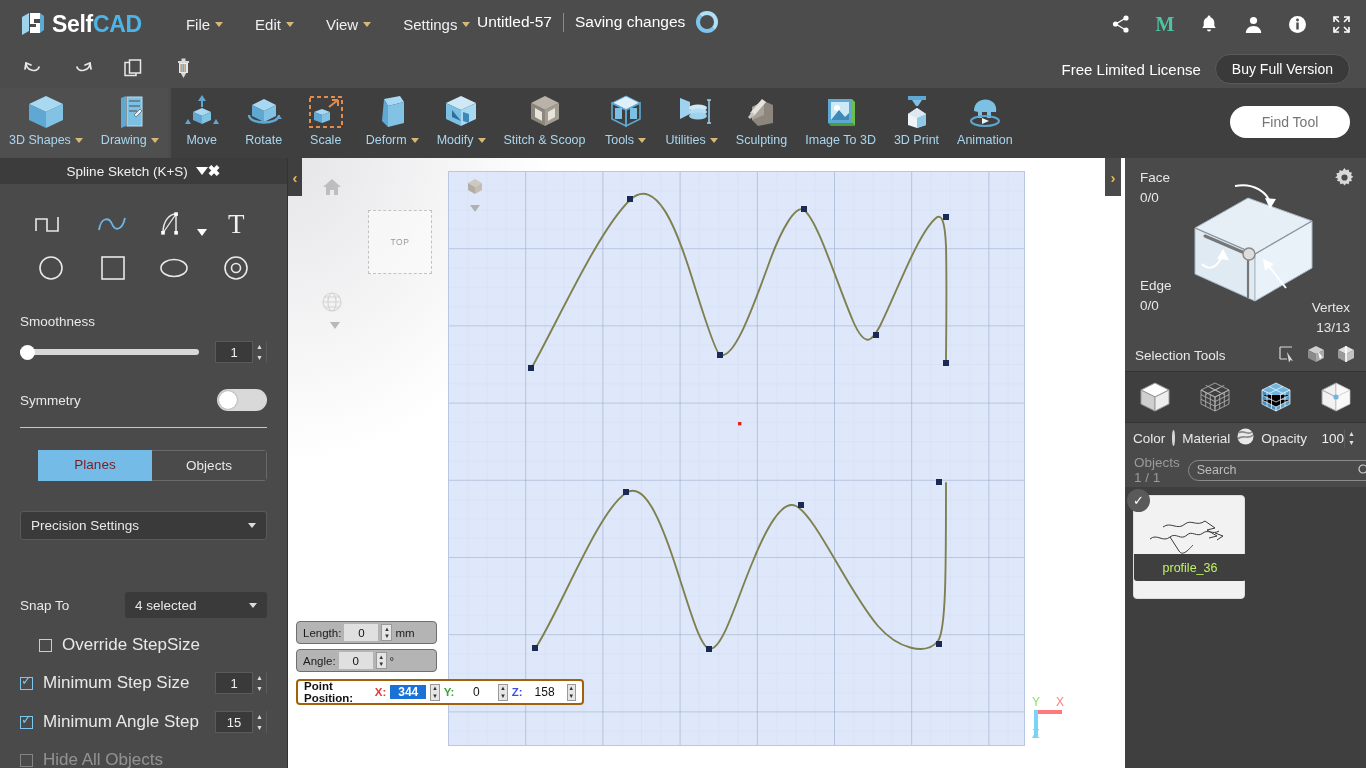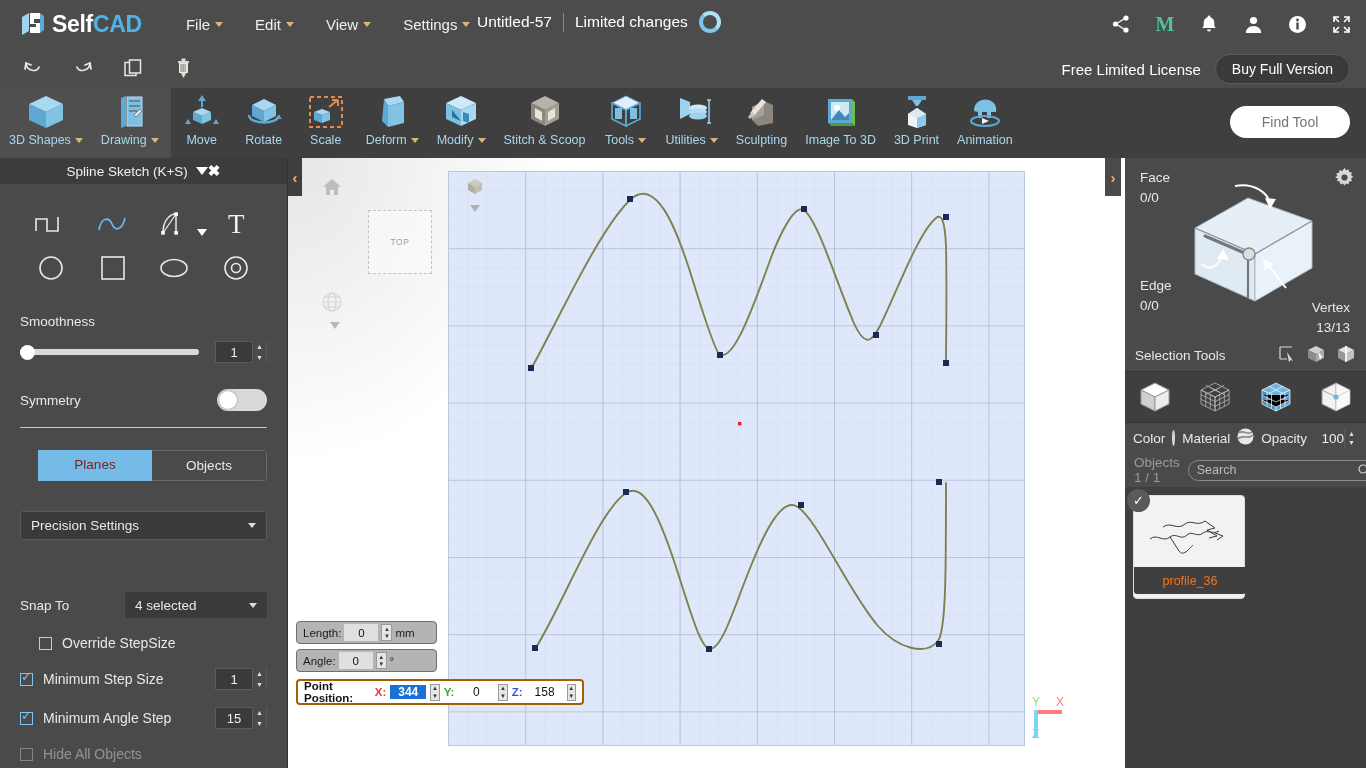--- a/index.html
+++ b/index.html
@@ -154,21 +154,21 @@
     display:flex; align-items:center; justify-content:space-between; padding:8px 10px; cursor:pointer; font-size:13.5px;
   }
   .chk-row { display:flex; align-items:center; gap:10px; margin-top:17px; }
   .chk-row.indent { padding-left:19px; }
   .chkbox { width:13px;height:13px;border:1px solid #ccc;background:transparent;display:inline-block;
             position:relative; cursor:pointer; flex:none; }
   .chkbox.checked { border-color:#7ec5ee; }
   .chkbox.checked:after {
     content:"✓"; position:absolute; left:0px; top:-4px; font-size:13px; color:#7ec5ee; line-height:1;
   }
-  .chk-row .lbl2 { font-size:14px; flex:1; }
+  .chk-row .lbl2 { font-size:17px; flex:1; }
   .chk-row.dim .lbl2, .chk-row.dim .chkbox { opacity:.45; }
 
   
   .viewport {
     position:absolute; left:288px; top:158px; width:837px; height:610px;
     background:#ffffff; overflow:hidden;
   }
   .vp-glow {
     position:absolute; left:0; top:0; width:260px; height:300px;
     background:radial-gradient(ellipse at 0% 0%, rgba(225,225,228,0.85) 0%, rgba(255,255,255,0) 72%);
@@ -273,21 +273,21 @@
   .searchbox input::placeholder { color:#bdbdbd; }
   .rp-objlist {
     position:absolute; left:0; top:329px; width:241px; height:281px; background:#3f3f3f; padding:8px;
   }
   .obj-card {
     width:112px; height:104px; background:#f2f2f2; border-radius:4px; position:relative; cursor:pointer;
     border:1px solid #ddd;
   }
   .obj-thumb { position:absolute; left:0; top:0; width:112px; height:78px; display:flex; align-items:center; justify-content:center; }
   .obj-name {
-    position:absolute; left:0; bottom:4px; width:112px; height:27px; background:#3f3f3f; color:#f97316;
+    position:absolute; left:0; bottom:17px; width:112px; height:27px; background:#3f3f3f; color:#bef264;
     font-size:12.5px; display:flex; align-items:center; justify-content:center; border-radius:0 0 3px 3px;
   }
   .obj-check {
     position:absolute; left:-7px; top:-7px; width:23px; height:23px; border-radius:50%;
     background:#5a5a5a; display:flex; align-items:center; justify-content:center; color:#fff; font-size:13px;
   }
 </style>
 </head>
 <body>
 
@@ -320,21 +320,21 @@
         </div>
       <div class="menu-item">
           <span>Settings</span>
           <i class="caret-d"></i>
         </div>
     </div>
 
     <div class="title-zone">
       <div class="doc-title">Untitled-57</div>
       <div class="vsep"></div>
-      <div class="saving-text">Limited changes</div>
+      <div class="saving-text">Saving changes</div>
       <div class="spinner"></div>
     </div>
 
     <div class="top-icons">
       <div class="ticon">
         <svg width="20" height="20" viewBox="0 0 20 20" fill="#fff">
           <circle cx="15" cy="4" r="2.6"></circle>
             <circle cx="15" cy="16" r="2.6"></circle>
             <circle cx="4.5" cy="10" r="2.6"></circle>
           <path d="M6.5 9 L13 5 M6.5 11 L13 15" stroke="#fff" stroke-width="1.4" fill="none"></path>

